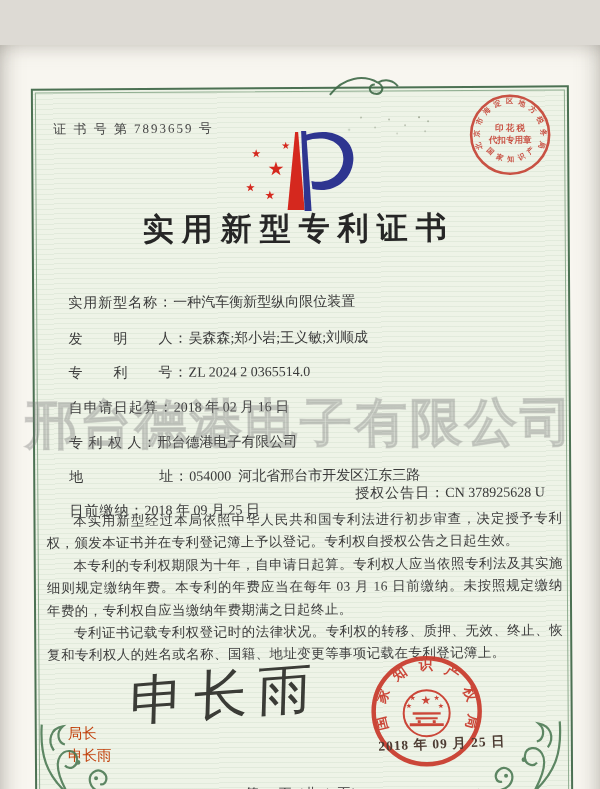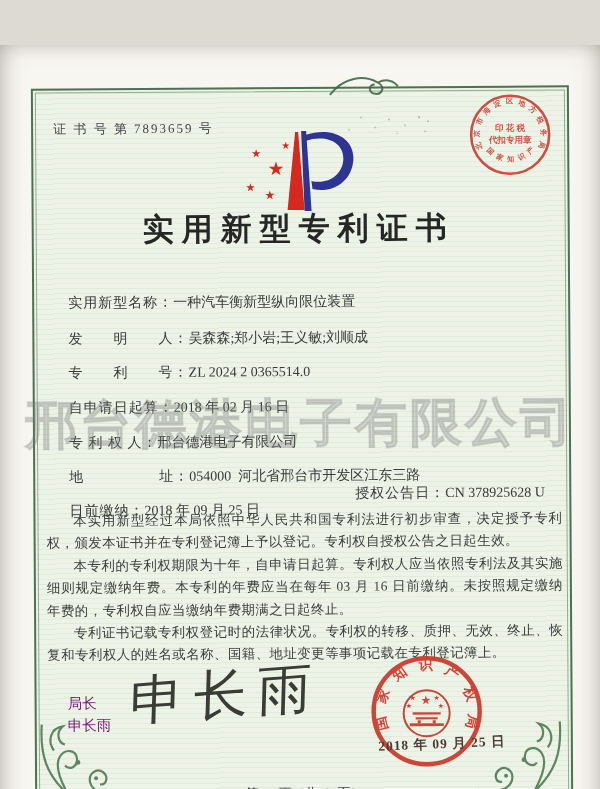--- a/index.html
+++ b/index.html
@@ -28,21 +28,21 @@
              -webkit-text-stroke:1px rgba(120,120,120,.22);z-index:5;pointer-events:none;}
 
   .fieldrow{position:absolute;left:55px;width:500px;font-size:14px;color:#3a3a3a;white-space:pre;}
   .fieldrow .lab{letter-spacing:1px;text-align:center;}
   .grant-right{position:absolute;left:300px;top:0;white-space:pre;}
 
   .paras{position:absolute;left:46px;top:464px;width:516px;font-size:13.4px;line-height:22.4px;
          color:#3d3d3d;text-align:justify;}
   .paras p{margin:0;text-indent:2em;letter-spacing:.5px;}
 
-  .officer{position:absolute;left:66px;top:646px;font-size:14.5px;color:#701a75;line-height:22px;}
+  .officer{position:absolute;left:66px;top:676px;font-size:14.5px;color:#c2410c;line-height:22px;}
   .signature{position:absolute;left:128px;top:612px;width:230px;font-size:54px;color:#23231f;
              letter-spacing:10px;transform:rotate(-4deg) skewX(-6deg);opacity:.88;z-index:6;}
 
   .seal-main{position:absolute;left:358px;top:600px;opacity:.93;z-index:4;}
   .seal-date{position:absolute;left:352px;top:691px;width:176px;text-align:center;font-size:13.5px;
              font-weight:bold;color:#4c3b32;transform:rotate(-2deg);z-index:7;letter-spacing:1px;}
   .seal-tax{position:absolute;left:460px;top:39px;opacity:.88;z-index:4;}
 
   .footer{position:absolute;left:0;top:740px;width:600px;text-align:center;font-size:12.5px;color:#3c3c3c;letter-spacing:2px;}
 

